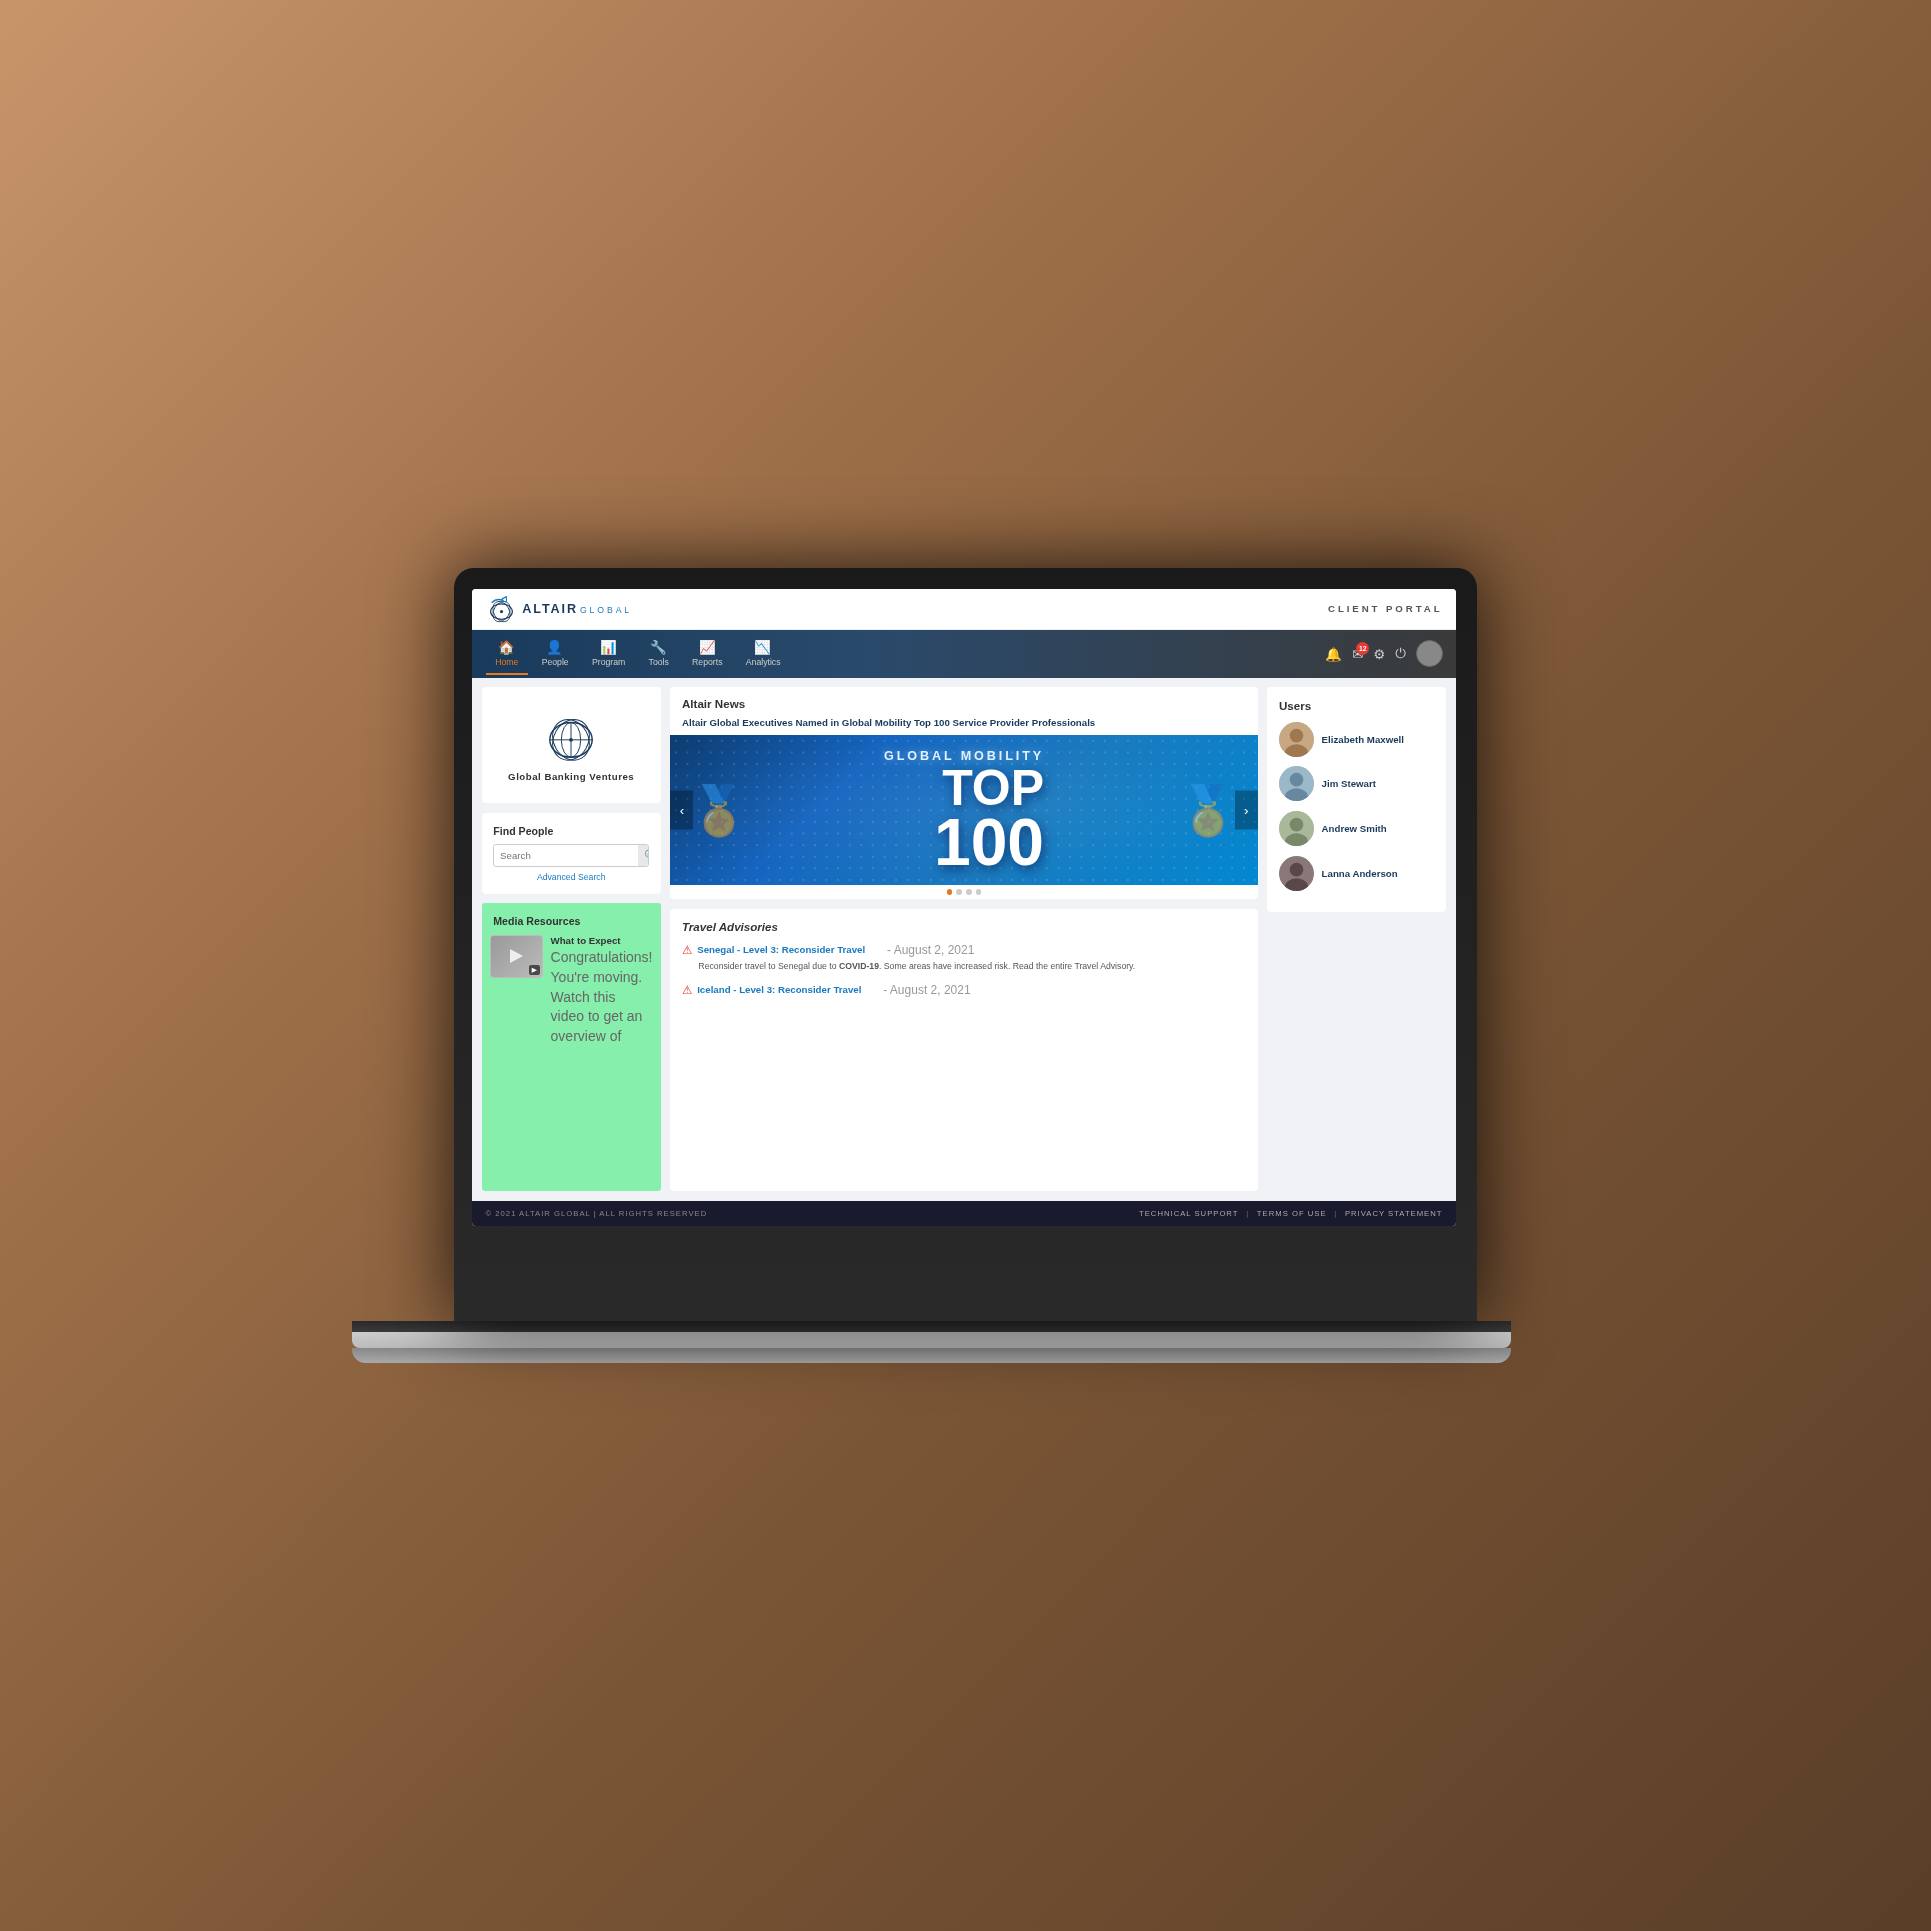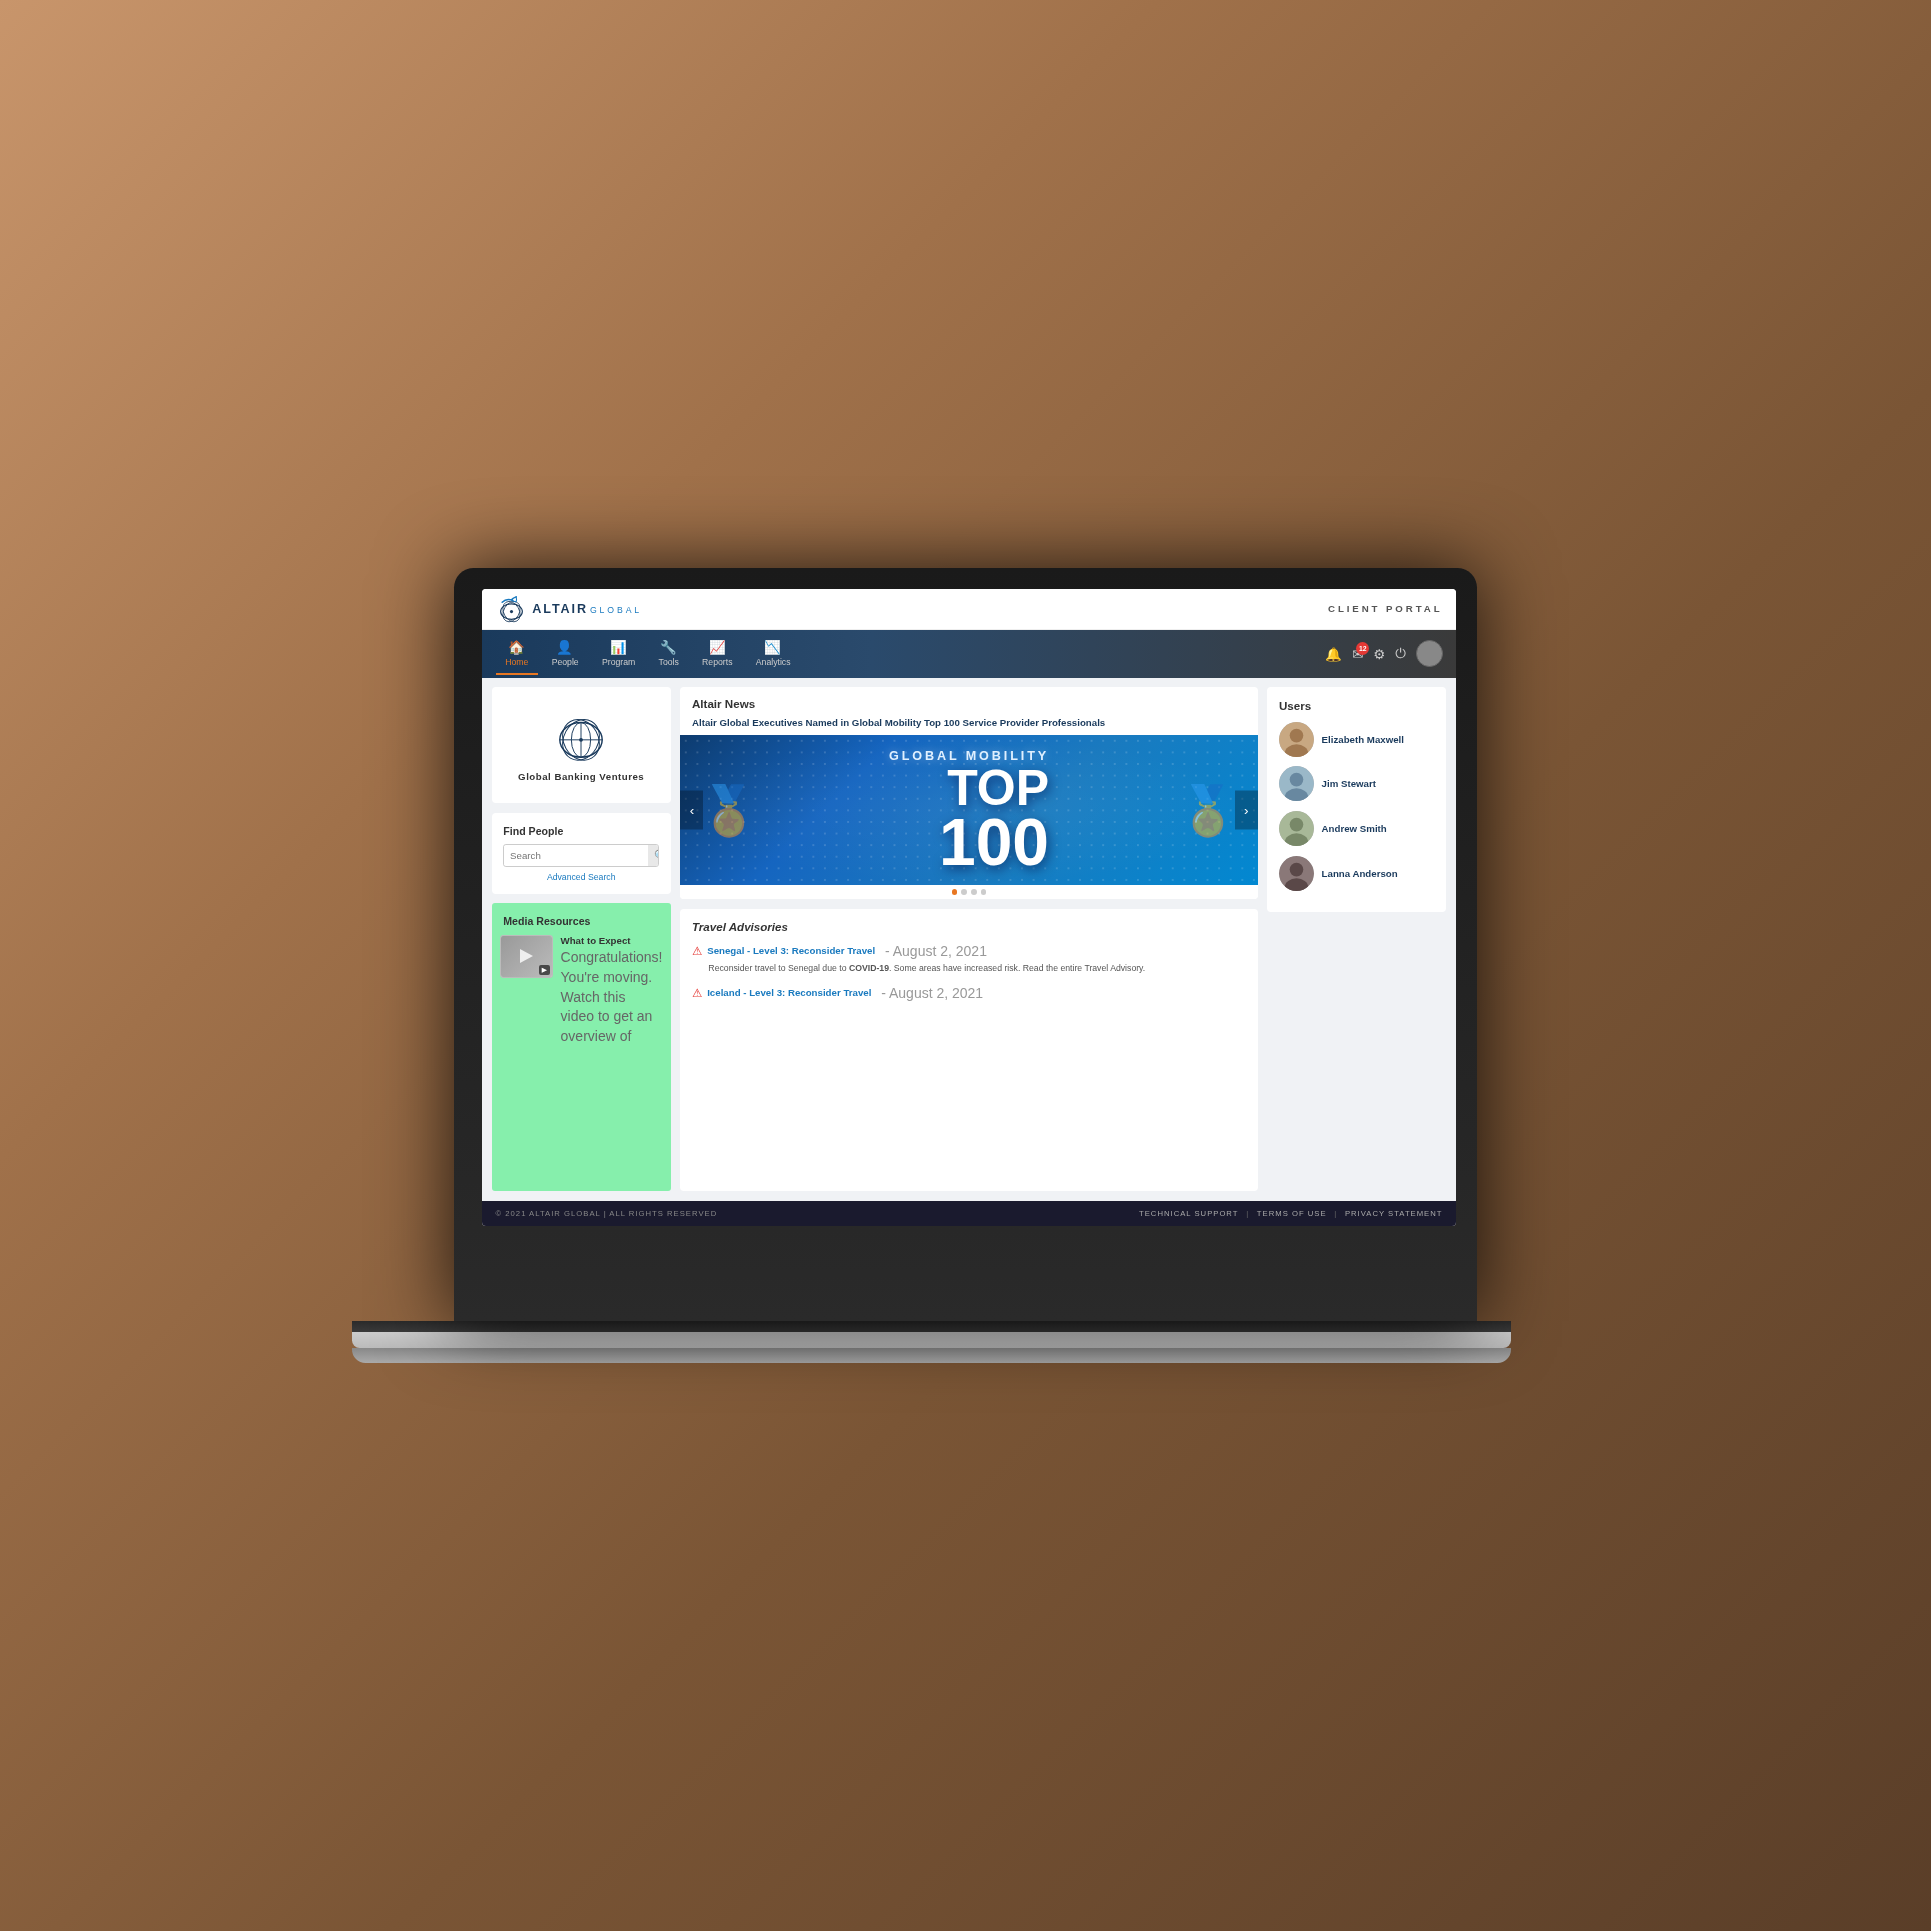--- a/index.html
+++ b/index.html
@@ -13,21 +13,21 @@
       font-family: Arial, sans-serif;
       overflow: hidden;
     }
 
     
     .laptop-outer {
       width: 1023px;
       height: 753px;
       background: linear-gradient(180deg, #1a1a1a 0%, #2a2a2a 100%);
       border-radius: 19.3px 19.3px 0 0;
-      padding: 21px 21px 0 28px;
+      padding: 21px 21px 0 18px;
       position: relative;
       box-shadow: 0 0 77px rgba(0,0,0,0.8);
     }
     .laptop-screen {
       width: 100%;
       height: 637px;
       background: #fff;
       border-radius: 3.9px;
       overflow: hidden;
       position: relative;
@@ -465,22 +465,22 @@
     }
     .advisory-link {
       color: #1a7abf;
       font-size: 9.7px;
       font-weight: bold;
       text-decoration: none;
       cursor: pointer;
     }
     .advisory-date {
       color: #999;
-      font-size: 14px;
-      margin-left: 5px;
+      font-size: 12px;
+      margin-left: 17px;
     }
     .advisory-desc {
       font-size: 8.7px;
       color: #555;
       line-height: 1.5;
       padding-left: 16.4px;
     }
     .advisory-desc strong {
       font-weight: bold;
     }

